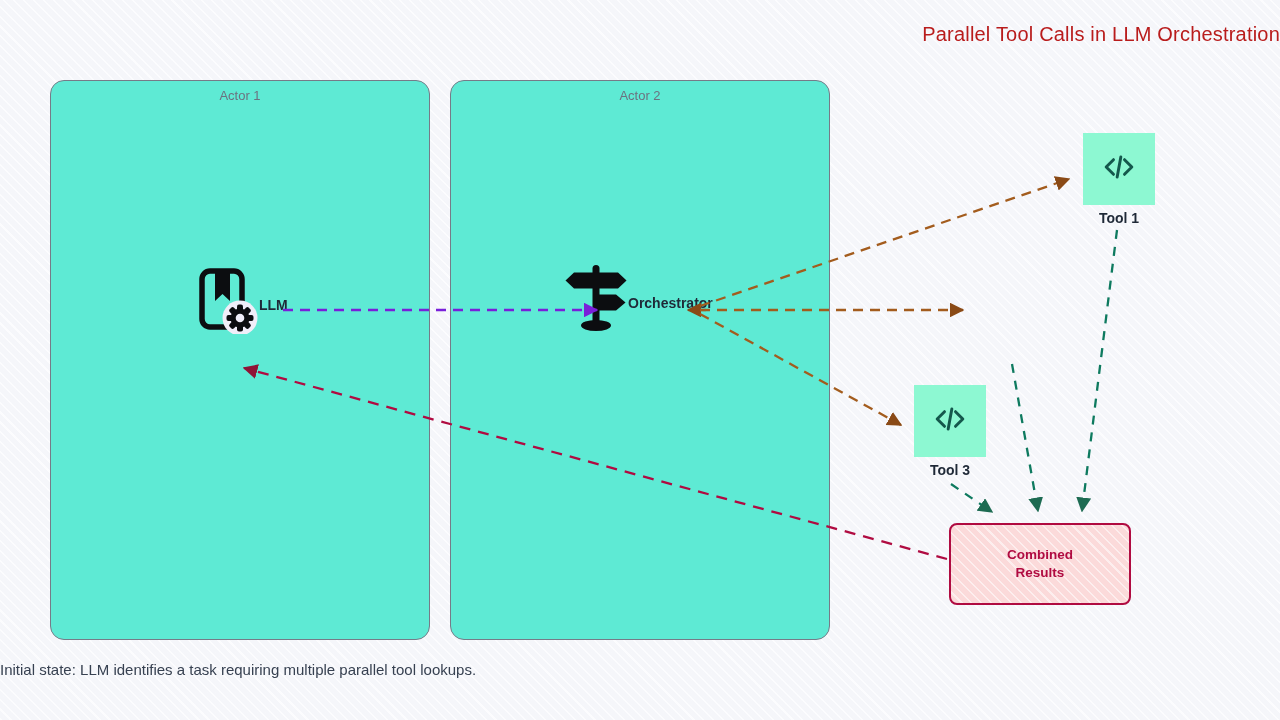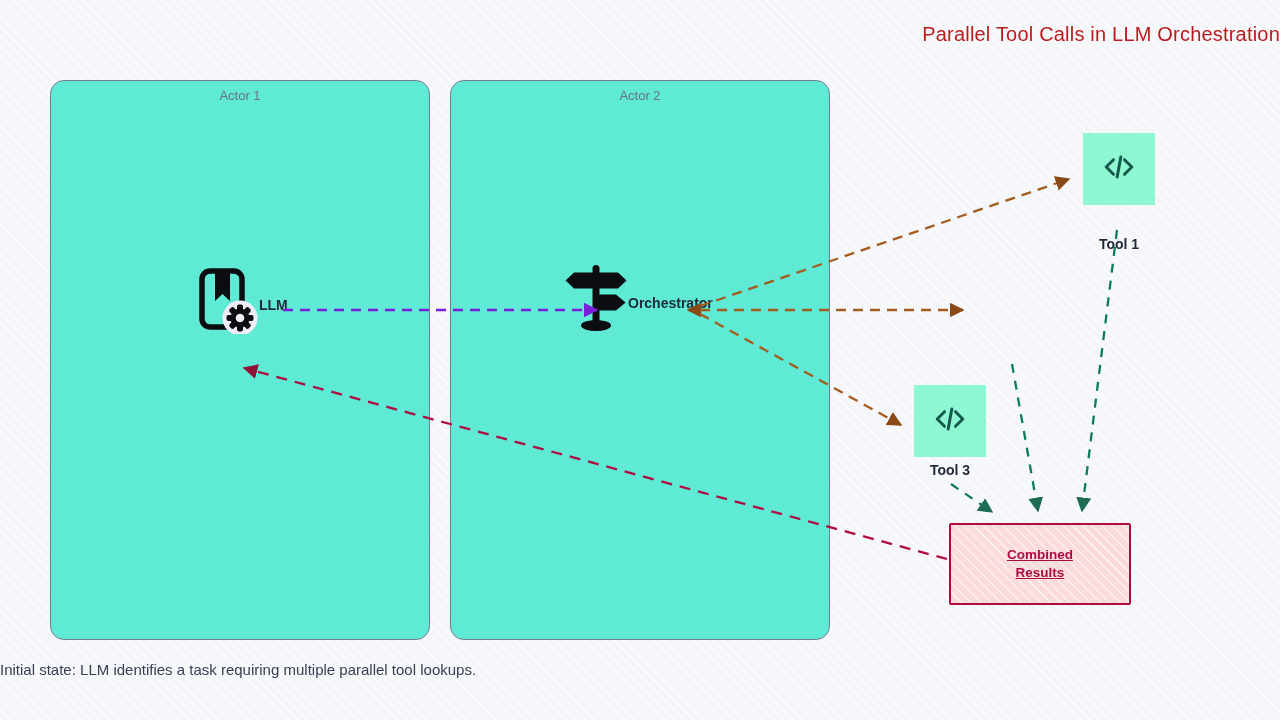--- a/index.html
+++ b/index.html
@@ -37,31 +37,31 @@
   .node-label{margin-top:5px;font-size:14px;font-weight:700;color:#1f2937;text-align:center;}
 
   #llm{left:195px;top:266px;width:100px;}
   #orchestrator{left:564px;top:264px;width:120px;}
 
   .tool-node{position:absolute;width:110px;display:flex;flex-direction:column;align-items:center;z-index:3;}
   .tool-box{
     width:72px;height:72px;background:#8df8d2;
     display:flex;align-items:center;justify-content:center;
   }
-  #tool1{left:1064px;top:133px;gap:26px;}
+  #tool1{left:1064px;top:133px;}
   #tool2{left:956px;top:265px;}
   #tool3{left:895px;top:385px;}
 
   #combined{
     position:absolute;left:949px;top:523px;width:182px;height:82px;box-sizing:border-box;
     background:#fbdada;
     background-image:repeating-linear-gradient(45deg, rgba(255,255,255,0.55) 0 1.5px, transparent 1.5px 7px);
-    border:2px solid #b00b41;border-radius:2px;
+    border:2px solid #b00b41;border-radius:8px;
     display:flex;flex-direction:column;align-items:center;justify-content:center;
-    color:#b00b41;font-size:13.5px;font-weight:700;line-height:1.3;z-index:3;text-decoration:underline;
+    color:#b00b41;font-size:13.5px;font-weight:700;line-height:1.3;z-index:3;
   }
 
   .edges{position:absolute;inset:0;z-index:6;pointer-events:none;}
 </style>
 </head>
 <body>
 
 <div class="stage">
 
   <div class="title">Parallel Tool Calls in LLM Orchestration</div>

